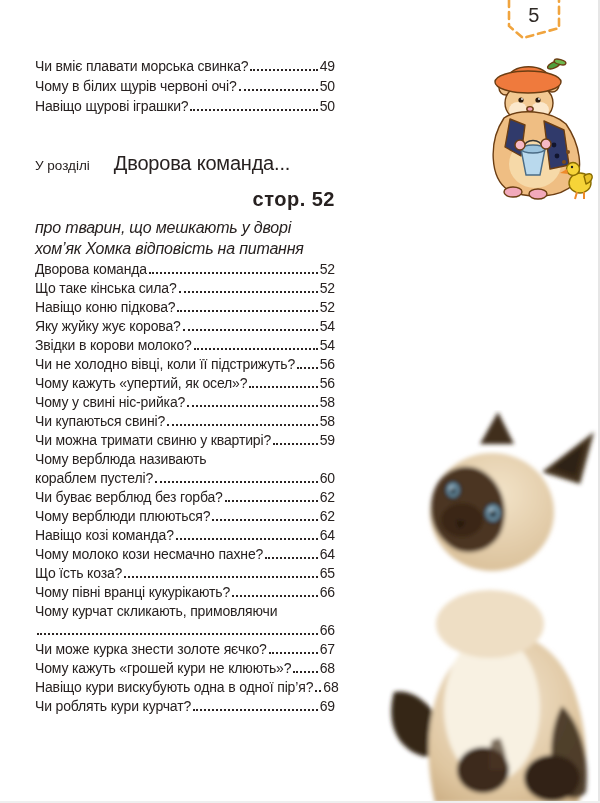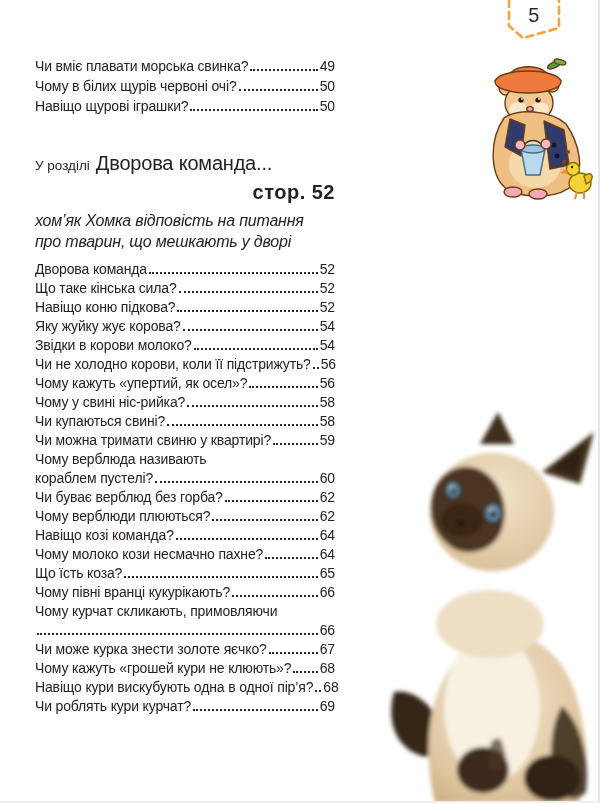--- a/index.html
+++ b/index.html
@@ -17,24 +17,24 @@
   
   .toc{position:absolute;left:35px;width:300px;font-size:14px;letter-spacing:-.15px;}
   #top-toc{top:56px;line-height:20px;}
   #main-toc{top:260px;line-height:19px;}
   .toc-row{display:flex;align-items:baseline;}
   .toc-row .label{white-space:nowrap;}
   .toc-row .leader{flex:1;border-bottom:2px dotted #2b2423;margin:0 2px 3px 2px;min-width:6px;}
   .toc-row .pagenum{white-space:nowrap;}
   
   .section-header{position:absolute;left:35px;top:150px;width:300px;}
-  .hline{display:flex;align-items:baseline;line-height:26px;white-space:nowrap;}
+  .hline{display:flex;align-items:baseline;line-height:26px;white-space:nowrap;gap:18px;}
   .hline .prefix{font-size:13.5px;margin-right:6px;}
   .hline .title{font-size:20px;font-weight:400;letter-spacing:-.2px;}
-  .stor{font-size:20px;font-weight:700;text-align:right;line-height:24px;margin-top:1px;letter-spacing:.5px;}
+  .stor{font-size:20px;font-weight:700;text-align:right;line-height:24px;margin-top:8px;letter-spacing:.5px;}
   .desc{margin-top:6px;font-style:italic;font-size:16px;line-height:21px;letter-spacing:-.2px;}
   
   .hamster{position:absolute;left:480px;top:52px;}
   .kitten{position:absolute;left:380px;top:410px;}
   
   .edge-right{position:absolute;right:0;top:0;width:2px;height:100%;background:#e6e6e6;}
   .edge-bottom{position:absolute;left:0;bottom:0;width:100%;height:2px;background:#efefef;}
 </style>
 </head>
 <body>
@@ -69,22 +69,22 @@
       </div>
     </section>
 
   <header class="section-header">
     <div class="hline">
       <span class="prefix">У розділі</span>
       <span class="title">Дворова команда...</span>
     </div>
     <div class="stor">стор. 52</div>
     <div class="desc">
+      <div>про тварин, що мешкають у дворі</div>
       <div>хом’як Хомка відповість на питання</div>
-      <div>про тварин, що мешкають у дворі</div>
     </div>
   </header>
 
   <section class="toc" id="main-toc">
 
       <div class="toc-row">
         <span class="label">Дворова команда</span>
         <span class="leader"></span>
         <span class="pagenum">52</span>
       </div>
@@ -107,21 +107,21 @@
         <span class="pagenum">54</span>
       </div>
 
       <div class="toc-row">
         <span class="label">Звідки в корови молоко?</span>
         <span class="leader"></span>
         <span class="pagenum">54</span>
       </div>
 
       <div class="toc-row">
-        <span class="label">Чи не холодно корови, коли її підстрижуть?</span>
+        <span class="label">Чи не холодно вівці, коли її підстрижуть?</span>
         <span class="leader"></span>
         <span class="pagenum">56</span>
       </div>
 
       <div class="toc-row">
         <span class="label">Чому кажуть «упертий, як осел»?</span>
         <span class="leader"></span>
         <span class="pagenum">56</span>
       </div>
 

